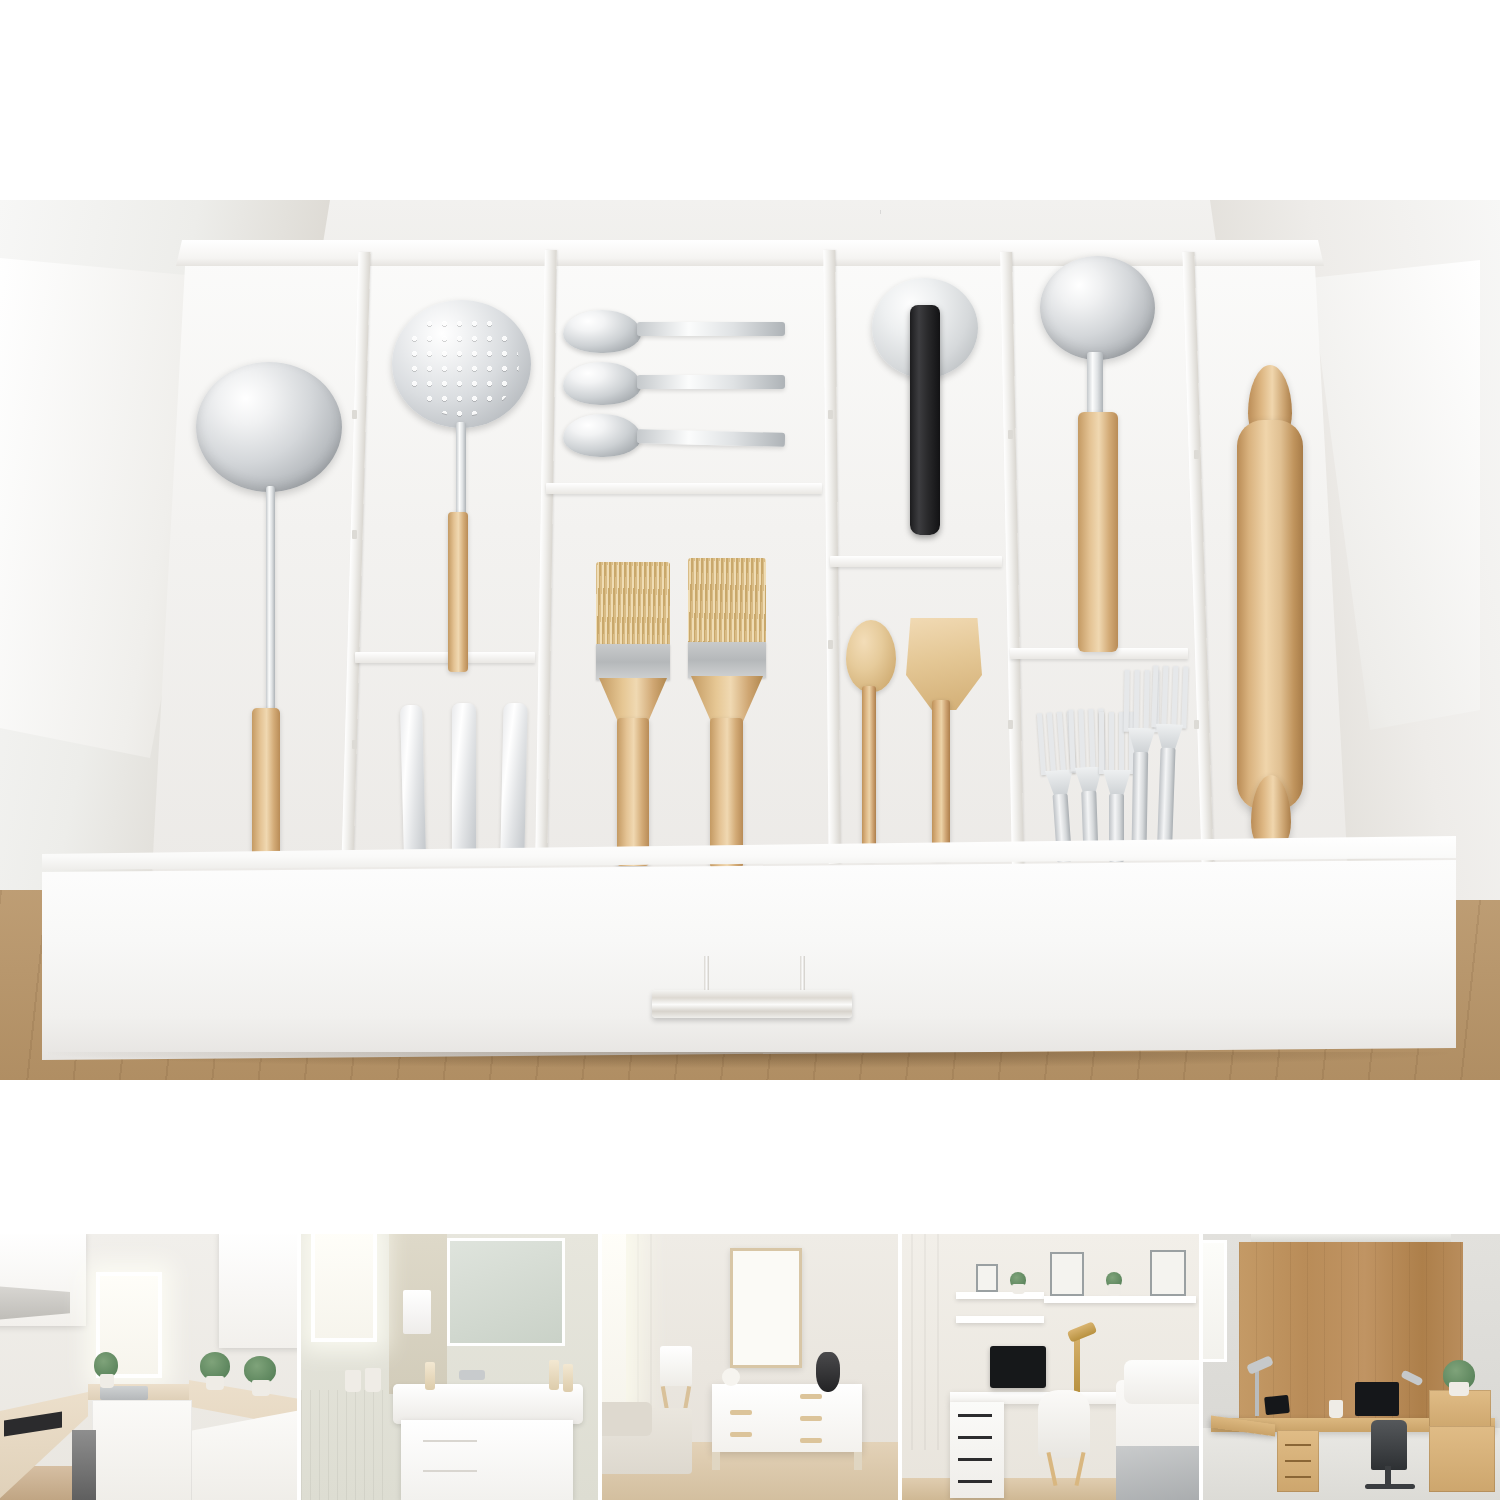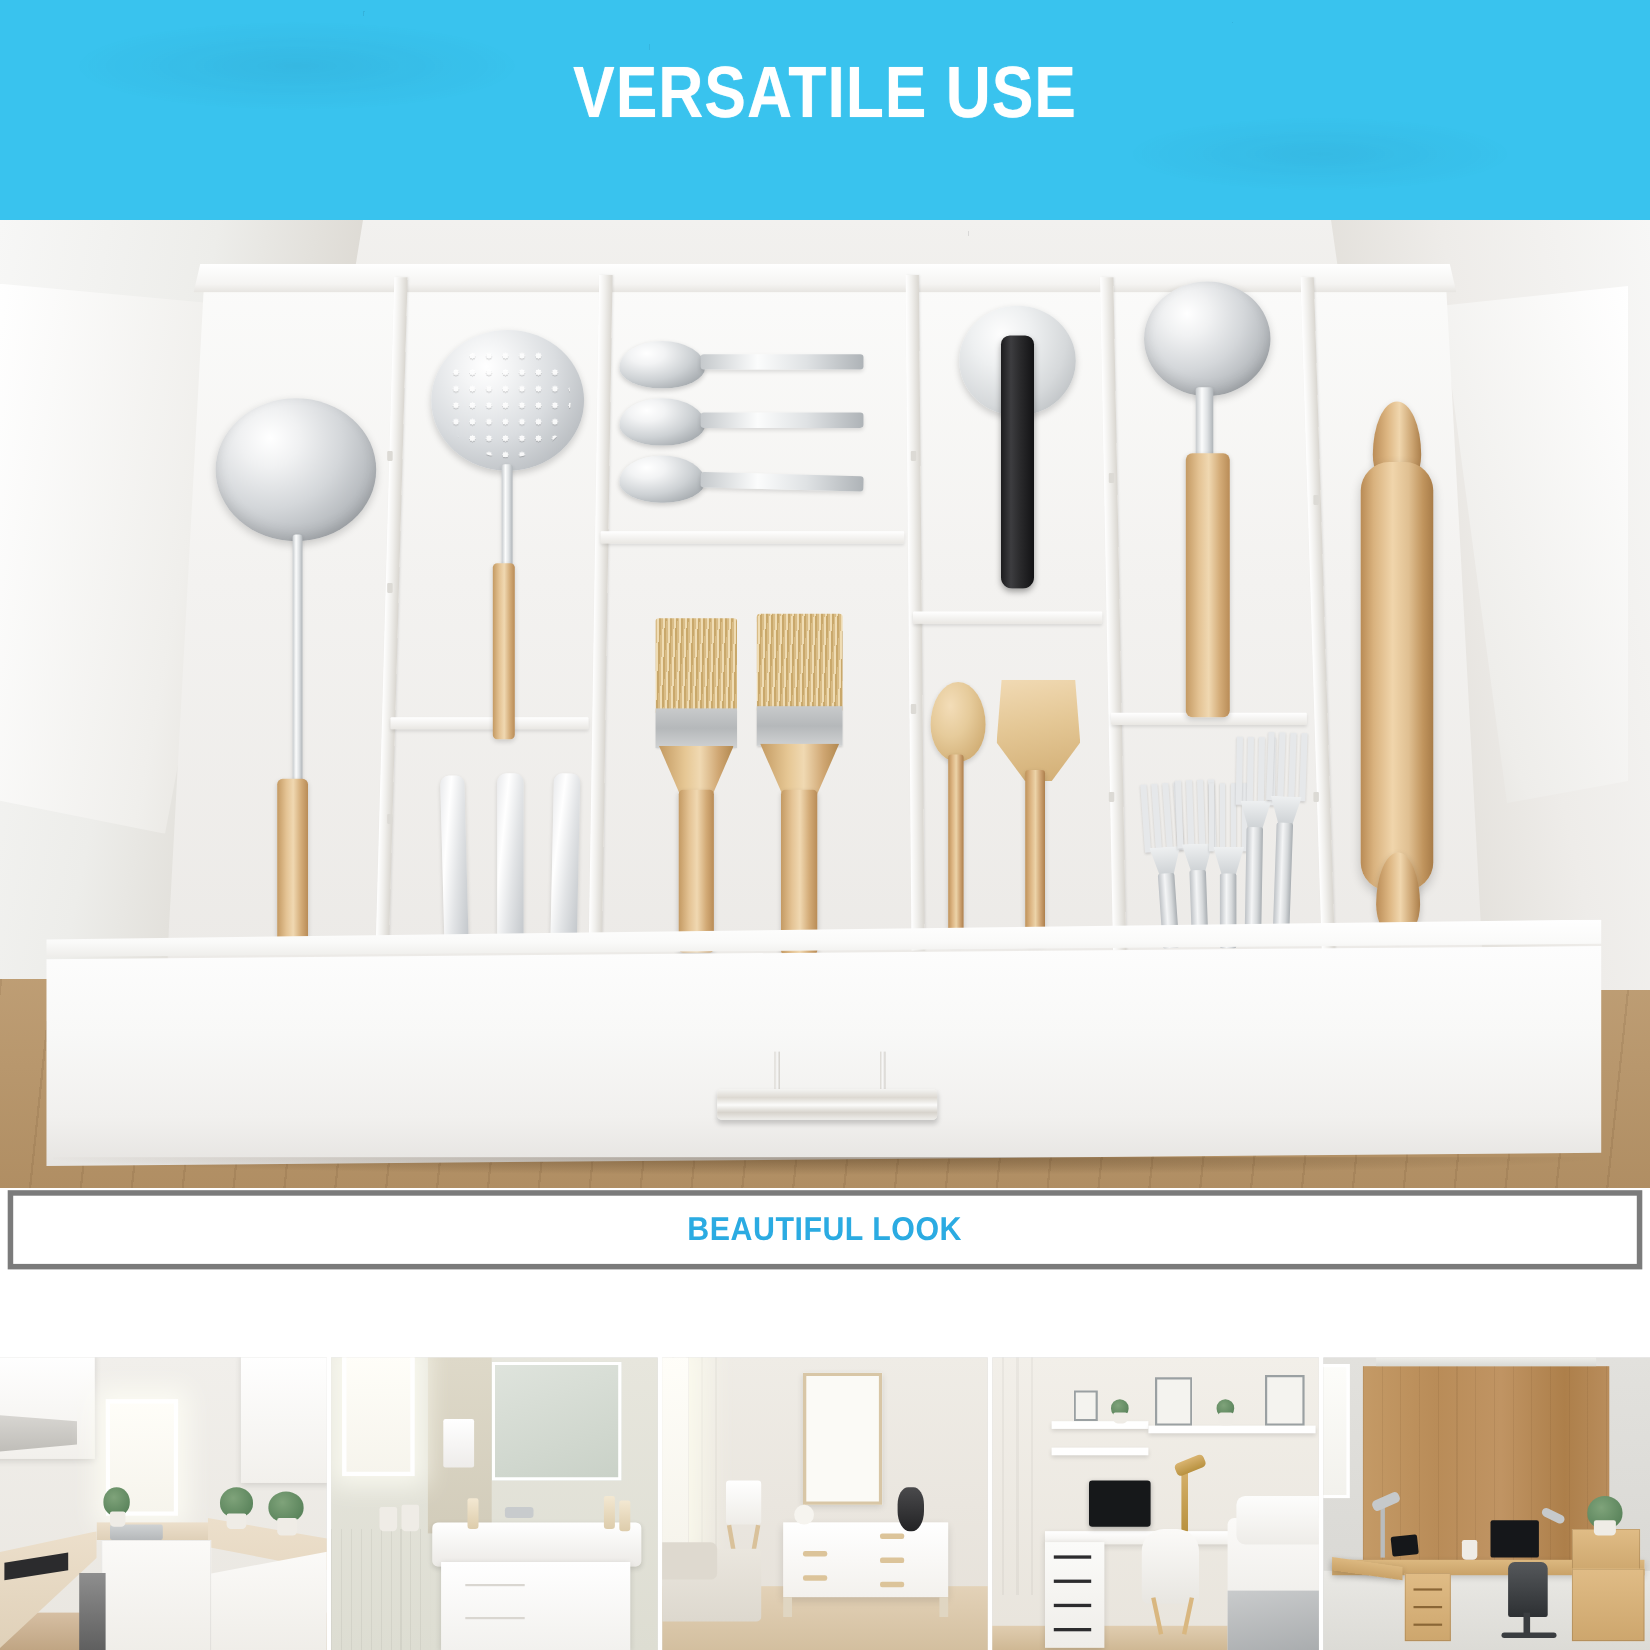--- a/index.html
+++ b/index.html
@@ -368,24 +368,20 @@
   .o-chair { position: absolute; background: linear-gradient(180deg,#55585b,#2d3033); border-radius: 6px 6px 2px 2px; }
   .o-mon { position: absolute; background: #15171a; border-radius: 2px; }
   .o-floor { background: linear-gradient(180deg,#e9e8e4,#dcdbd6); }
   .o-win { position: absolute; background: linear-gradient(180deg,#fdfdfa,#f2f1ec); box-shadow: inset 0 0 0 3px #ffffff; }
 </style>
 </head>
 <body>
 
 <div class="page">
 
-  <div class="header-banner">
-    <div class="header-marble"></div>
-    <div class="header-title">VERSATILE USE</div>
-  </div>
 
   <div class="hero">
 
     <div class="hero-floor"></div>
     <div class="hero-counter"></div>
     <div class="hero-leftwall"></div>
     <div class="hero-leftwall2"></div>
     <div class="hero-leftdark"></div>
     <div class="hero-rightwall"></div>
     <div class="hero-rightwall2"></div>
@@ -488,23 +484,20 @@
     <div class="rollingpin-knob" style="left:1251px; top:575px; width:40px; height:76px;"></div>
 
     <div class="drawer-top-edge"></div>
     <div class="drawer-front"></div>
     <div class="handle-post" style="left:704px;"></div>
     <div class="handle-post" style="left:800px;"></div>
     <div class="drawer-handle"></div>
     <div class="drawer-shadow"></div>
   </div>
 
-  <div class="look-box">
-    <span class="look-text">BEAUTIFUL LOOK</span>
-  </div>
 
 
   <div class="thumb-row">
 
     <div class="thumb">
       <div class="t-wall k-wall"></div>
       <div class="t-floor k-floor" style="height:34px;"></div>
       <div class="k-cab-top" style="left:-6px; top:-4px; width:92px; height:96px;"></div>
       <div class="k-cab-top" style="right:-4px; top:-4px; width:82px; height:118px;"></div>
       <div class="k-hood" style="left:-6px; top:52px; width:76px; height:34px; clip-path:polygon(0 0,100% 18%,100% 80%,0 100%);"></div>

